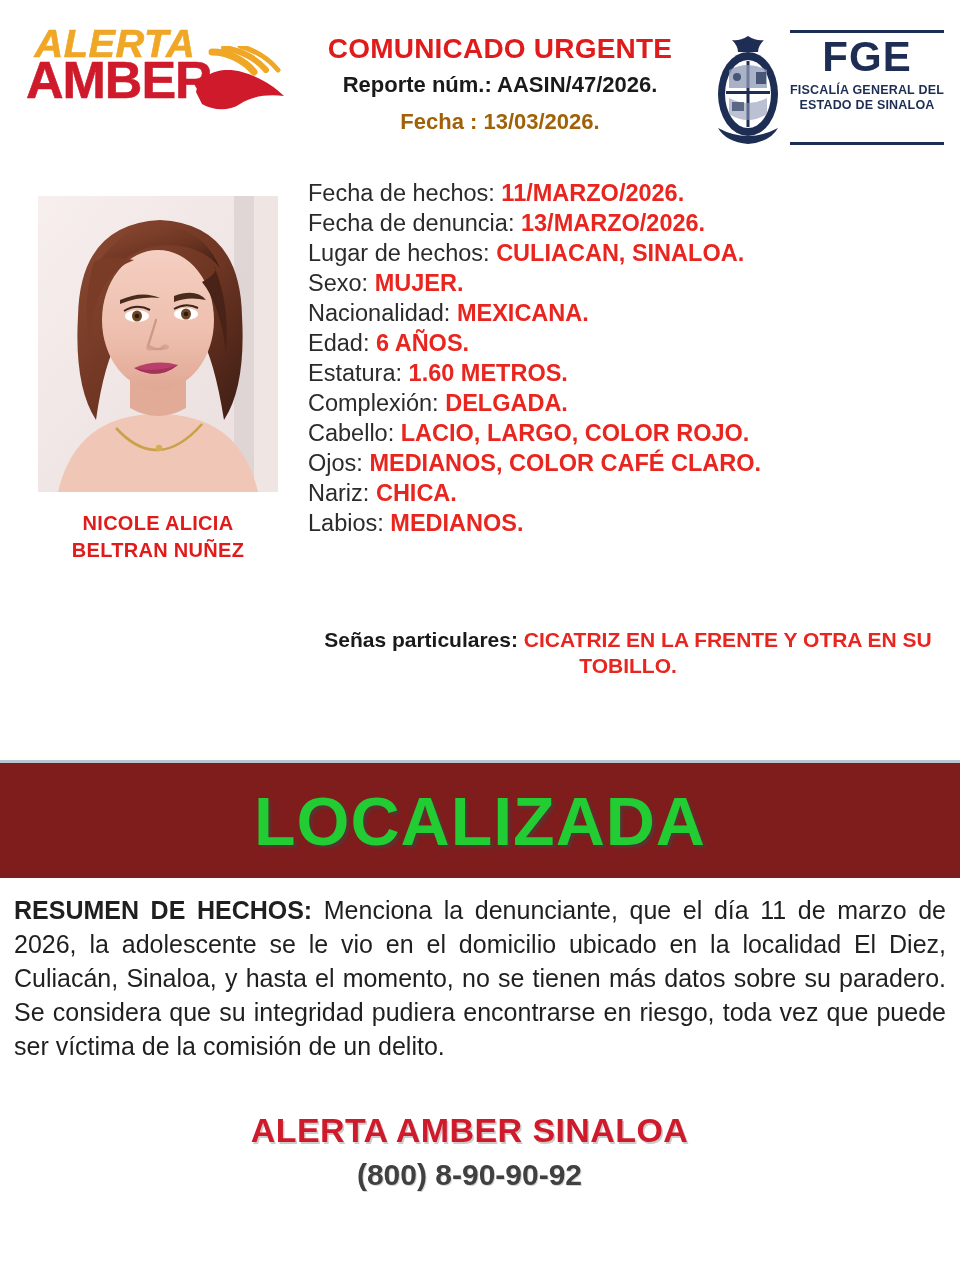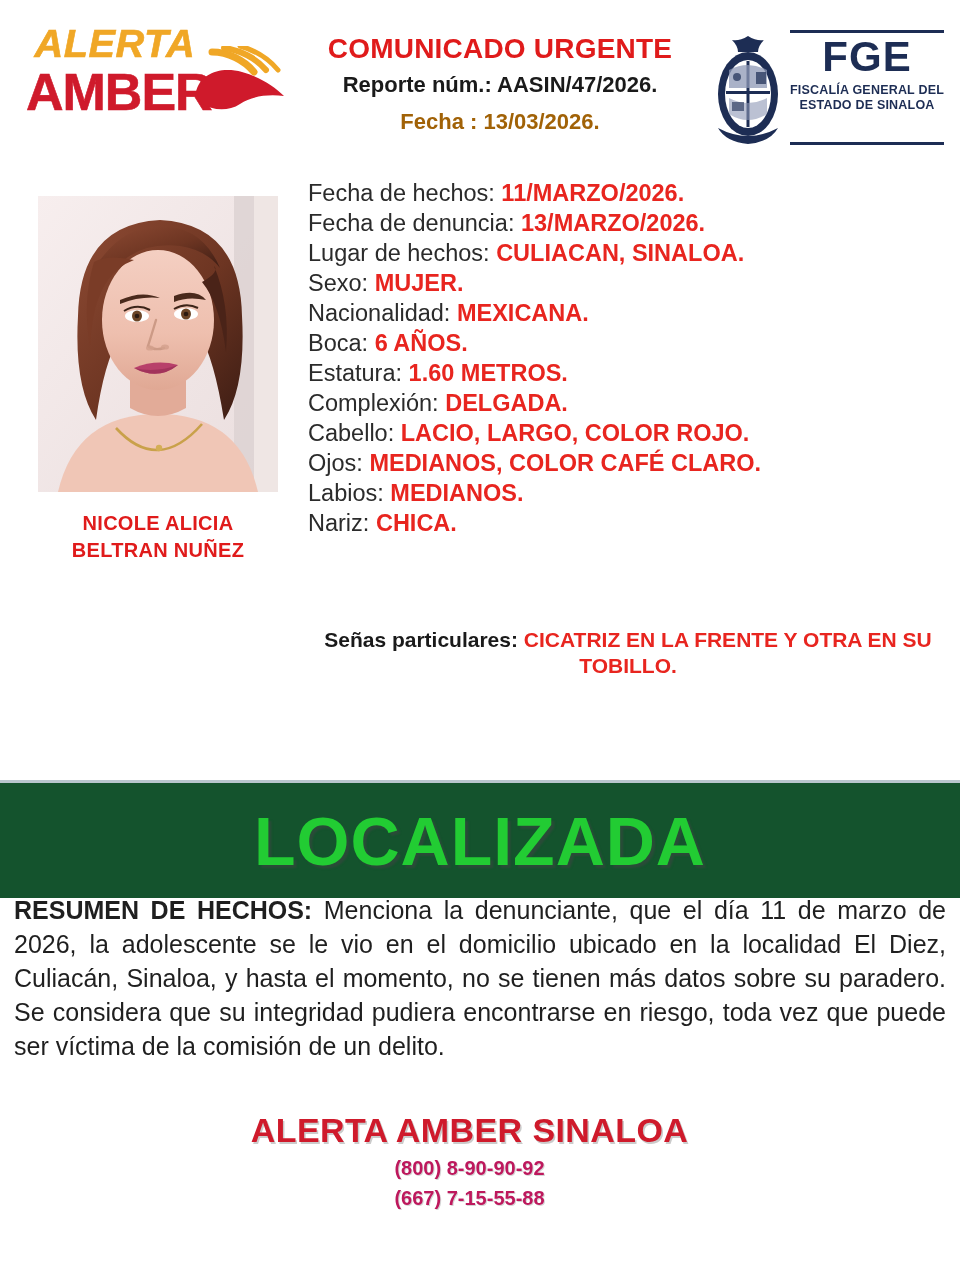--- a/index.html
+++ b/index.html
@@ -40,21 +40,21 @@
   .amber-alerta {
     position: absolute;
     left: 14px; top: 2px;
     font-size: 39px;
     color: #f0a726;
     font-style: italic;
     transform: scaleX(1.02);
   }
   .amber-amber {
     position: absolute;
-    left: 4px; top: 44px;
+    left: 4px; top: 32px;
     font-size: 52px;
     color: #cf1a2b;
     letter-spacing: -1px;
   }
   .amber-sinaloa {
     position: absolute;
     left: 26px; top: 88px;
     font-size: 38px;
     color: #3faa45;
     letter-spacing: 0px;
@@ -184,23 +184,23 @@
     text-align: center;
   }
   .senas .val {
     color: #e8251f;
     font-weight: 700;
   }
 
   
   .banner {
     position: absolute;
-    left: 0; top: 780px;
+    left: 0; top: 760px;
     width: 960px; height: 118px;
-    background: #14532d;
+    background: #7f1d1d;
     border-top: 3px solid #b9c6cd;
     box-sizing: border-box;
     display: flex;
     align-items: center;
     justify-content: center;
   }
   .banner-text {
     font-size: 68px;
     font-weight: 900;
     color: #22cc33;
@@ -231,23 +231,23 @@
   }
   .footer-title {
     font-size: 34px;
     font-weight: 700;
     color: #cf1a2b;
     letter-spacing: 0.4px;
     text-shadow: 1.5px 1.5px 0px rgba(140,140,140,0.45);
     line-height: 1.2;
   }
   .footer-phone {
-    font-size: 20px;
-    font-weight: 700;
-    color: #be185d;
+    font-size: 30px;
+    font-weight: 700;
+    color: #404040;
     line-height: 1.32;
     margin-top: 4px;
     text-shadow: 1px 1px 0px rgba(150,150,150,0.4);
   }
 </style>
 </head>
 <body>
 
 <div class="header">
 
@@ -356,39 +356,38 @@
   <span>NICOLE ALICIA</span><br>
   <span>BELTRAN NUÑEZ</span>
 </div>
 
 <div class="details">
   <div class="field"><span>Fecha de hechos:</span> <span class="val">11/MARZO/2026.</span></div>
   <div class="field"><span>Fecha de denuncia:</span> <span class="val">13/MARZO/2026.</span></div>
   <div class="field"><span>Lugar de hechos:</span> <span class="val">CULIACAN, SINALOA.</span></div>
   <div class="field"><span>Sexo:</span> <span class="val">MUJER.</span></div>
   <div class="field"><span>Nacionalidad:</span> <span class="val">MEXICANA.</span></div>
-  <div class="field"><span>Boca:</span> <span class="val">6 AÑOS.</span></div>
+  <div class="field"><span>Edad:</span> <span class="val">6 AÑOS.</span></div>
   <div class="field"><span>Estatura:</span> <span class="val"> 1.60 METROS.</span></div>
   <div class="field"><span>Complexión:</span> <span class="val">DELGADA.</span></div>
   <div class="field"><span>Cabello:</span> <span class="val">LACIO, LARGO, COLOR ROJO.</span></div>
   <div class="field"><span>Ojos:</span> <span class="val">MEDIANOS, COLOR CAFÉ CLARO.</span></div>
+  <div class="field"><span>Nariz:</span> <span class="val">CHICA.</span></div>
   <div class="field"><span>Labios:</span> <span class="val">MEDIANOS.</span></div>
-  <div class="field"><span>Nariz:</span> <span class="val">CHICA.</span></div>
 </div>
 
 <div class="senas">
   <span>Señas particulares:</span>
   <span class="val">CICATRIZ EN LA FRENTE Y OTRA EN SU TOBILLO.</span>
 </div>
 
 <div class="banner">
   <span class="banner-text">LOCALIZADA</span>
 </div>
 
 <div class="resumen">
   <b>RESUMEN DE HECHOS:</b><span> Menciona la denunciante, que el día 11 de marzo de 2026, la adolescente se le vio en el domicilio ubicado en la localidad El Diez, Culiacán, Sinaloa, y hasta el momento, no se tienen más datos sobre su paradero. Se considera que su integridad pudiera encontrarse en riesgo, toda vez que puede ser víctima de la comisión de un delito.</span>
 </div>
 
 <div class="footer">
   <div class="footer-title">ALERTA AMBER SINALOA</div>
   <div class="footer-phone">(800) 8-90-90-92</div>
-  <div class="footer-phone">(667) 7-15-55-88</div>
 </div>
 
 </body></html>

